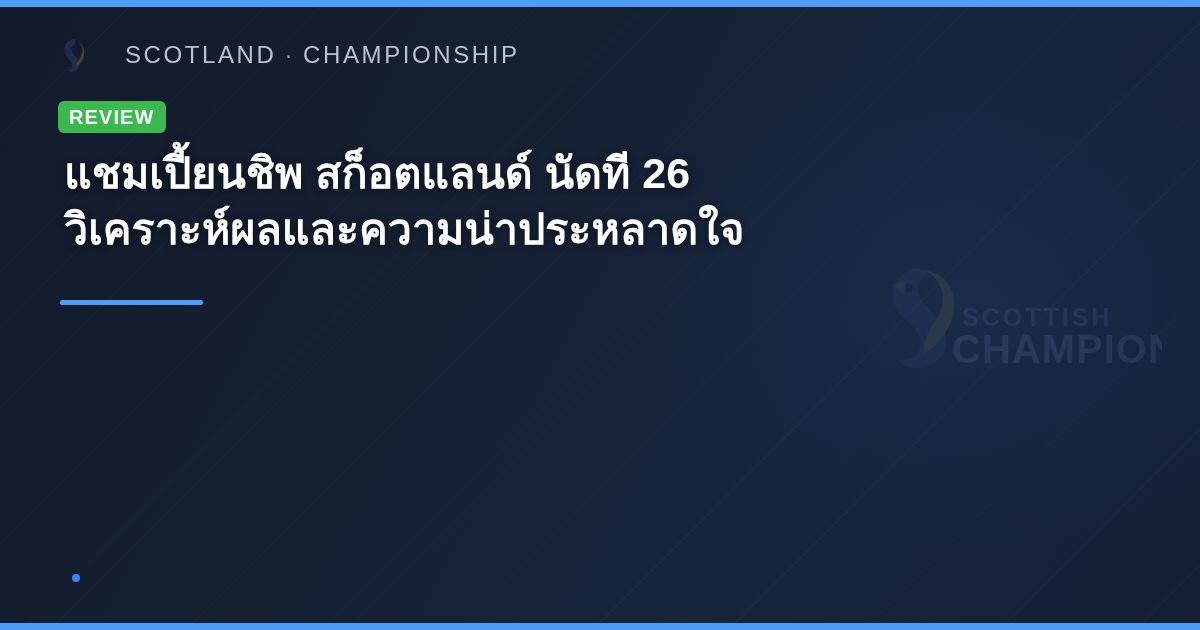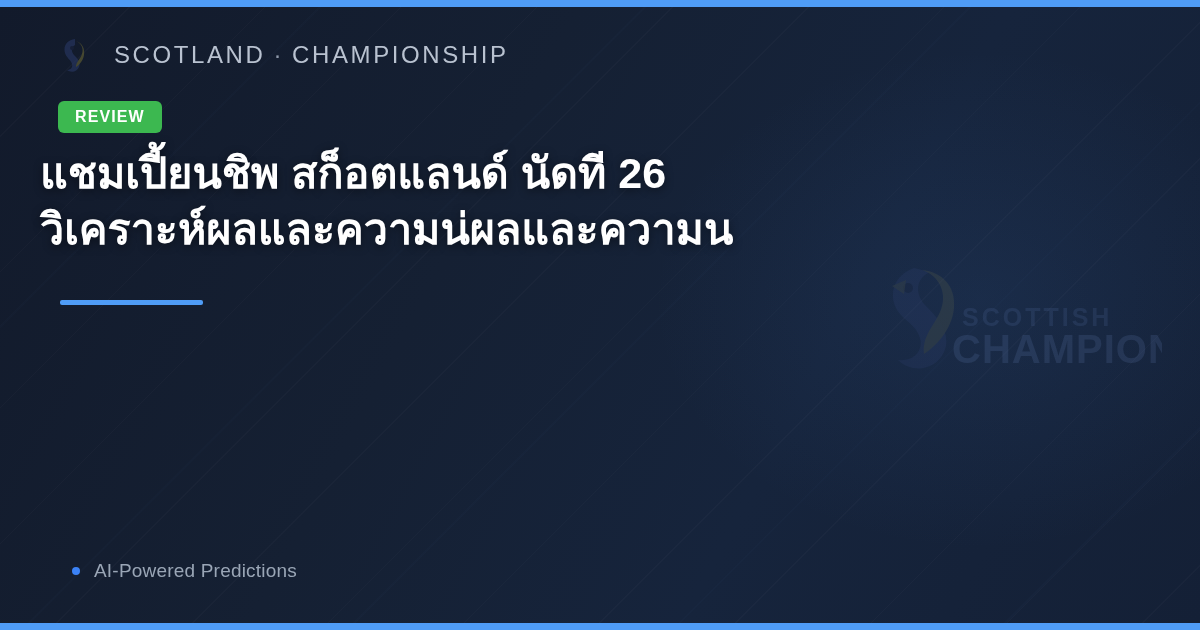--- a/index.html
+++ b/index.html
@@ -54,21 +54,21 @@
   .bar {
     position:absolute; left:0; width:1200px; height:7px;
     background:#4f9cf6;
   }
   .bar-top { top:0; }
   .bar-bottom { bottom:0; }
 
   
   .header-row {
     position:absolute; left:58px; top:36px;
-    display:flex; align-items:center; gap:22px;
+    display:flex; align-items:center; gap:33px;
   }
   .brand-mark {
     width:34px; height:38px;
     position:relative; flex:none;
     opacity:0.55;
   }
   .brand-mark svg { display:block; width:34px; height:38px; }
 
   .league-line {
     font-size:24px;
@@ -76,31 +76,31 @@
     color:#b9c2d0;
     font-weight:400;
     white-space:nowrap;
   }
   .league-sep { margin:0 8px; color:#8e99aa; }
 
   
   .badge {
     position:absolute; left:58px; top:101px;
     display:inline-flex; align-items:center; justify-content:center;
-    height:32px; padding:0 17px;
+    height:32px; padding:0 11px;
     border-radius:6px;
     background:#3cb850;
     color:#ffffff;
-    font-size:16px; font-weight:700;
+    font-size:20px; font-weight:700;
     letter-spacing:1.1px;
   }
 
   
   .title {
-    position:absolute; left:40px; top:146px;
+    position:absolute; left:64px; top:146px;
     width:790px;
     color:#ffffff;
     font-size:43px;
     font-weight:700;
     line-height:1.30;
     letter-spacing:0px;
     text-shadow:0 2px 10px rgba(0,0,0,0.45);
   }
   .title-line { display:block; white-space:nowrap; }
 
@@ -162,36 +162,35 @@
 
     <div class="league-line">
       <span>SCOTLAND</span><span class="league-sep">·</span><span>CHAMPIONSHIP</span>
     </div>
   </div>
 
   <div class="badge">REVIEW</div>
 
   <h1 class="title">
     <span class="title-line">แชมเปี้ยนชิพ สก็อตแลนด์ นัดที 26</span>
-    <span class="title-line">วิเคราะห์ผลและความน่ผลและความน</span>
+    <span class="title-line">วิเคราะห์ผลและความน่าประหลาดใจ</span>
   </h1>
 
   <div class="accent-rule"></div>
 
   <div class="league-logo">
     <svg viewBox="0 0 284 127" xmlns="http://www.w3.org/2000/svg">
       <g>
         <path d="M36 8 C18 14 10 32 18 48 C24 60 38 64 42 78 C46 92 34 102 20 100 C34 114 58 110 66 92 C74 74 60 58 48 46 C36 34 38 18 52 12 Z" fill="#3a4a86"></path>
         <path d="M44 10 C62 16 70 34 62 52 C56 66 44 76 46 94 C58 86 74 70 76 48 C78 26 64 12 44 10 Z" fill="#8d8a4a" opacity="0.85"></path>
         <circle cx="30" cy="28" r="5" fill="#1b2442"></circle>
         <path d="M14 26 L28 20 L26 34 Z" fill="#8d8a4a" opacity="0.7"></path>
       </g>
       <text x="84" y="66" font-family="Liberation Sans, sans-serif" font-size="25" font-weight="700" letter-spacing="3" fill="#5f7bb5">SCOTTISH</text>
       <text x="74" y="103" font-family="Liberation Sans, sans-serif" font-size="40" font-weight="700" letter-spacing="1" fill="#6f8cc6">CHAMPIONSHIP</text>
     </svg>
   </div>
 
   <div class="footer">
     <span class="footer-dot"></span>
-    <span>AI-Powered Predictions</span>
   </div>
 
 </div>
 
 </body></html>

